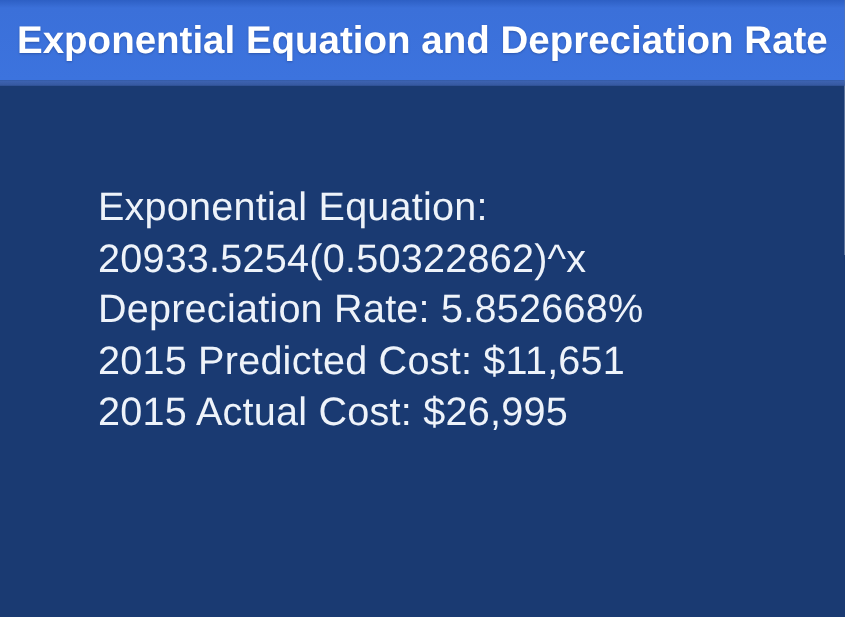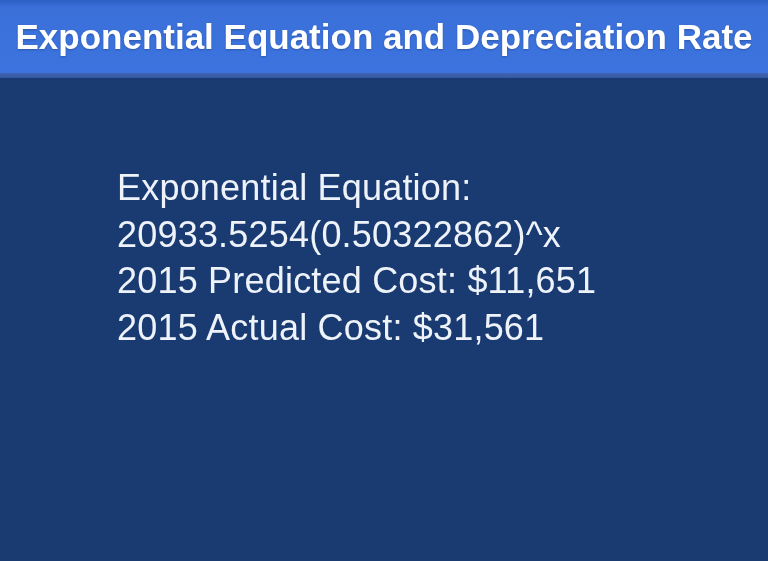--- a/index.html
+++ b/index.html
@@ -49,32 +49,32 @@
   }
   .body-text {
     position: absolute;
     left: 89px;
     top: 165px;
     color: var(--body-text);
     font-size: 36px;
     font-weight: 300;
     line-height: 46.5px;
     letter-spacing: 0.2px;
-    margin-left: 28px;
   }
   .body-text p { white-space: nowrap; }
 </style>
 </head>
 <body>
 
 <div class="slide">
   <div class="title-bar">
     <h1 class="slide-title">Exponential Equation and Depreciation Rate</h1>
   </div>
   <div class="title-bar-edge"></div>
 
   <div class="body-text">
     <p>Exponential Equation:</p>
     <p>20933.5254(0.50322862)^x</p>
+    <p>Depreciation Rate: 5.852668%</p>
     <p>2015 Predicted Cost: $11,651</p>
-    <p>2015 Actual Cost: $31,561</p>
+    <p>2015 Actual Cost: $26,995</p>
   </div>
 </div>
 
 </body></html>

